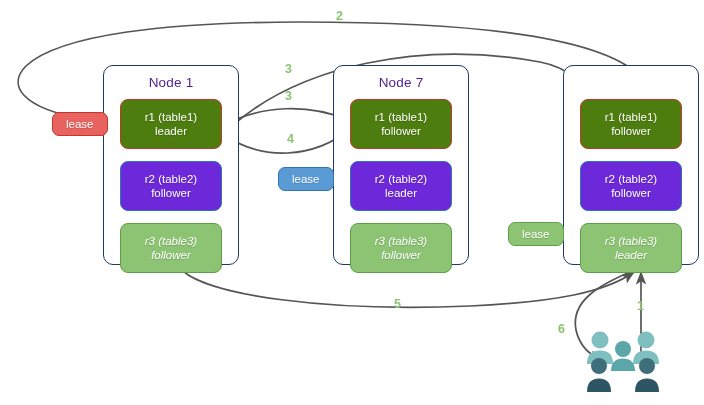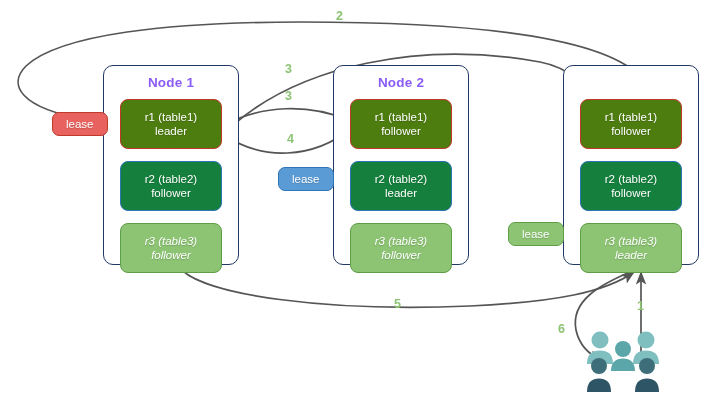--- a/index.html
+++ b/index.html
@@ -21,22 +21,22 @@
     background:#ffffff;
     border:1.6px solid #1f3864;
     border-radius:10px;
     z-index:3;
   }
   .node-title{
     position:absolute;
     left:0;right:0;top:9px;
     text-align:center;
     font-size:13.5px;
-    font-weight:bold;
-    color:#8b5cf6;
+    font-weight:normal;
+    color:#4c1d95;
     letter-spacing:.2px;
   }
   .replicas{
     position:absolute;
     left:16px;right:16px;top:33px;
   }
   .replica{
     box-sizing:border-box;
     height:50px;
     border-radius:8px;
@@ -44,21 +44,21 @@
     display:flex;
     flex-direction:column;
     align-items:center;
     justify-content:center;
     color:#ffffff;
     font-size:11.5px;
     line-height:14px;
     text-shadow:0 1px 1px rgba(0,0,0,.18);
   }
   .replica.red  {background:#4d7c0f;border:1.4px solid #c0392b;}
-  .replica.blue {background:#15803d;border:1.4px solid #2e75b6;}
+  .replica.blue {background:#6d28d9;border:1.4px solid #2e75b6;}
   .replica.green{background:#8cc473;border:1.4px solid #5e9e47;font-style:italic;}
 
   
   .lease{
     position:absolute;
     box-sizing:border-box;
     padding:4px 13px;
     border-radius:7px;
     color:#ffffff;
     font-size:11.5px;
@@ -125,21 +125,21 @@
         <span>follower</span>
       </div>
       <div class="replica green">
         <span>r3 (table3)</span>
         <span>follower</span>
       </div>
     </div>
   </div>
 
   <div class="node" style="left:333px;top:65px;width:136px;height:200px;">
-    <div class="node-title">Node 2</div>
+    <div class="node-title">Node 7</div>
     <div class="replicas">
       <div class="replica red">
         <span>r1 (table1)</span>
         <span>follower</span>
       </div>
       <div class="replica blue">
         <span>r2 (table2)</span>
         <span>leader</span>
       </div>
       <div class="replica green">

